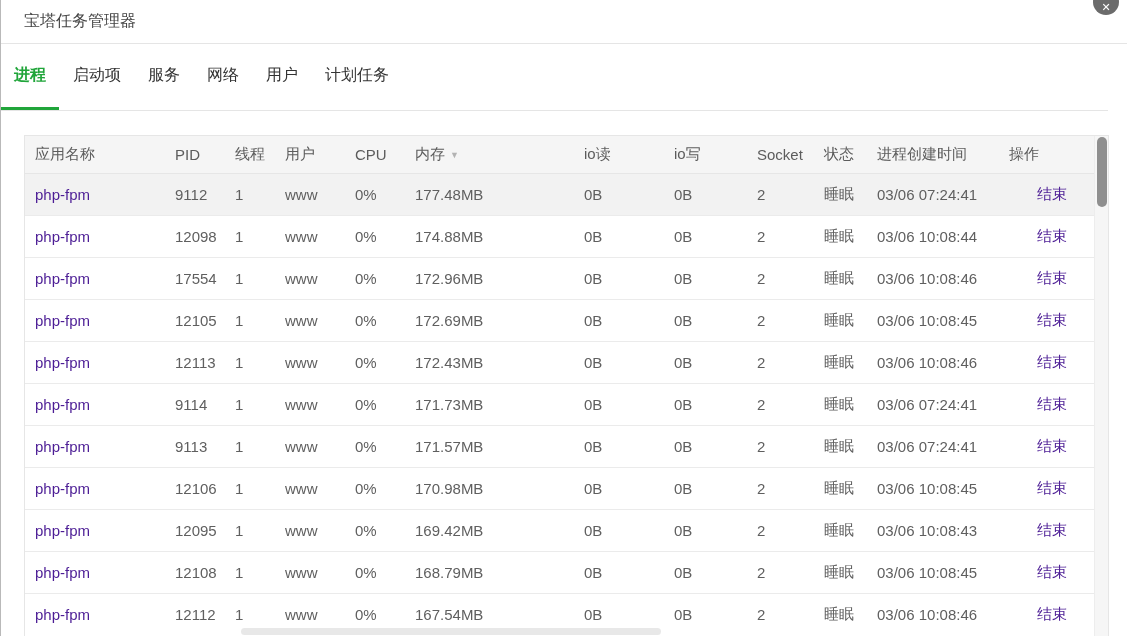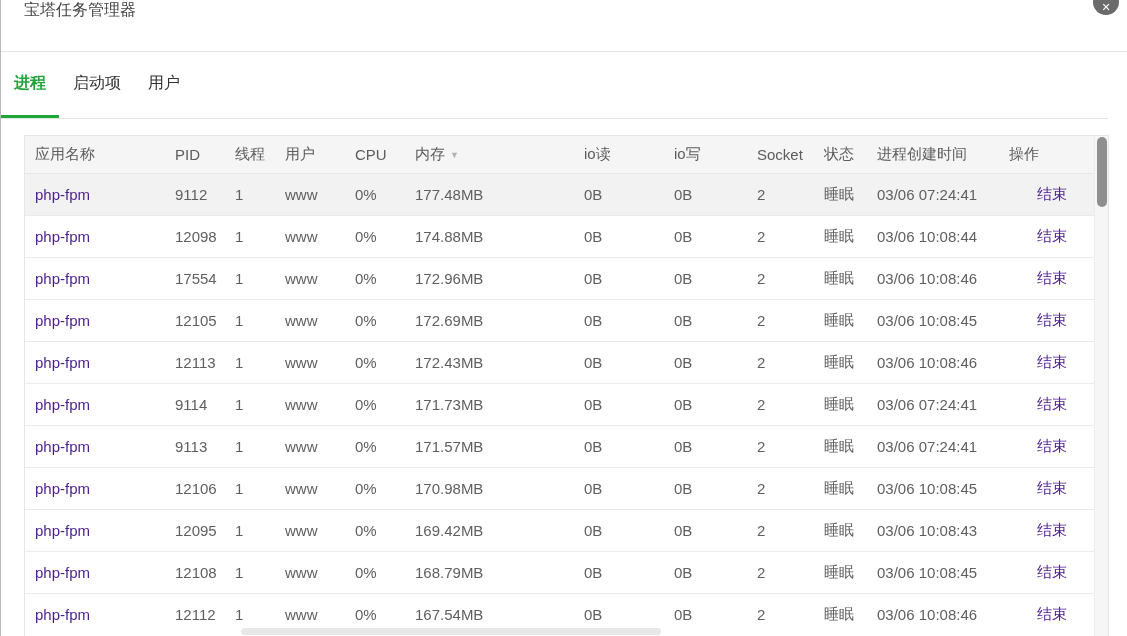--- a/index.html
+++ b/index.html
@@ -8,22 +8,22 @@
     width: 1127px; height: 636px; overflow: hidden;
     background: #ffffff;
     font-family: "Liberation Sans", "DejaVu Sans", sans-serif;
     position: relative;
     border-left: 1px solid #b9b9b9;
   }
   .window { width: 100%; height: 100%; position: relative; }
 
   
   .titlebar {
-    height: 52px; border-bottom: 1px solid #e5e5e5;
-    display: flex; align-items: flex-start; padding-left: 23px;
+    height: 44px; border-bottom: 1px solid #e5e5e5;
+    display: flex; align-items: center; padding-left: 23px;
   }
   .title { font-size: 16px; color: #444; }
   .close-btn {
     position: absolute; top: -11px; left: 1092px;
     width: 26px; height: 26px; border-radius: 50%;
     background: #6b6b6b; color: #fff;
     display: flex; align-items: flex-end; justify-content: center;
     font-size: 11px; line-height: 13px; cursor: pointer; z-index: 20;
   }
   .close-btn span { padding-bottom: 1px; }
@@ -106,26 +106,35 @@
   <div class="tabbar">
 
       <div class="tab active">
         <span>进程</span>
       </div>
 
       <div class="tab">
         <span>启动项</span>
       </div>
 
-
+      <div class="tab">
+        <span>服务</span>
+      </div>
+
+      <div class="tab">
+        <span>网络</span>
+      </div>
 
       <div class="tab">
         <span>用户</span>
       </div>
 
+      <div class="tab">
+        <span>计划任务</span>
+      </div>
 
 
   </div>
 
   <div class="table-area">
     <div class="table-scroll">
       <table>
         <colgroup>
           <col class="c1">
             <col class="c2">

